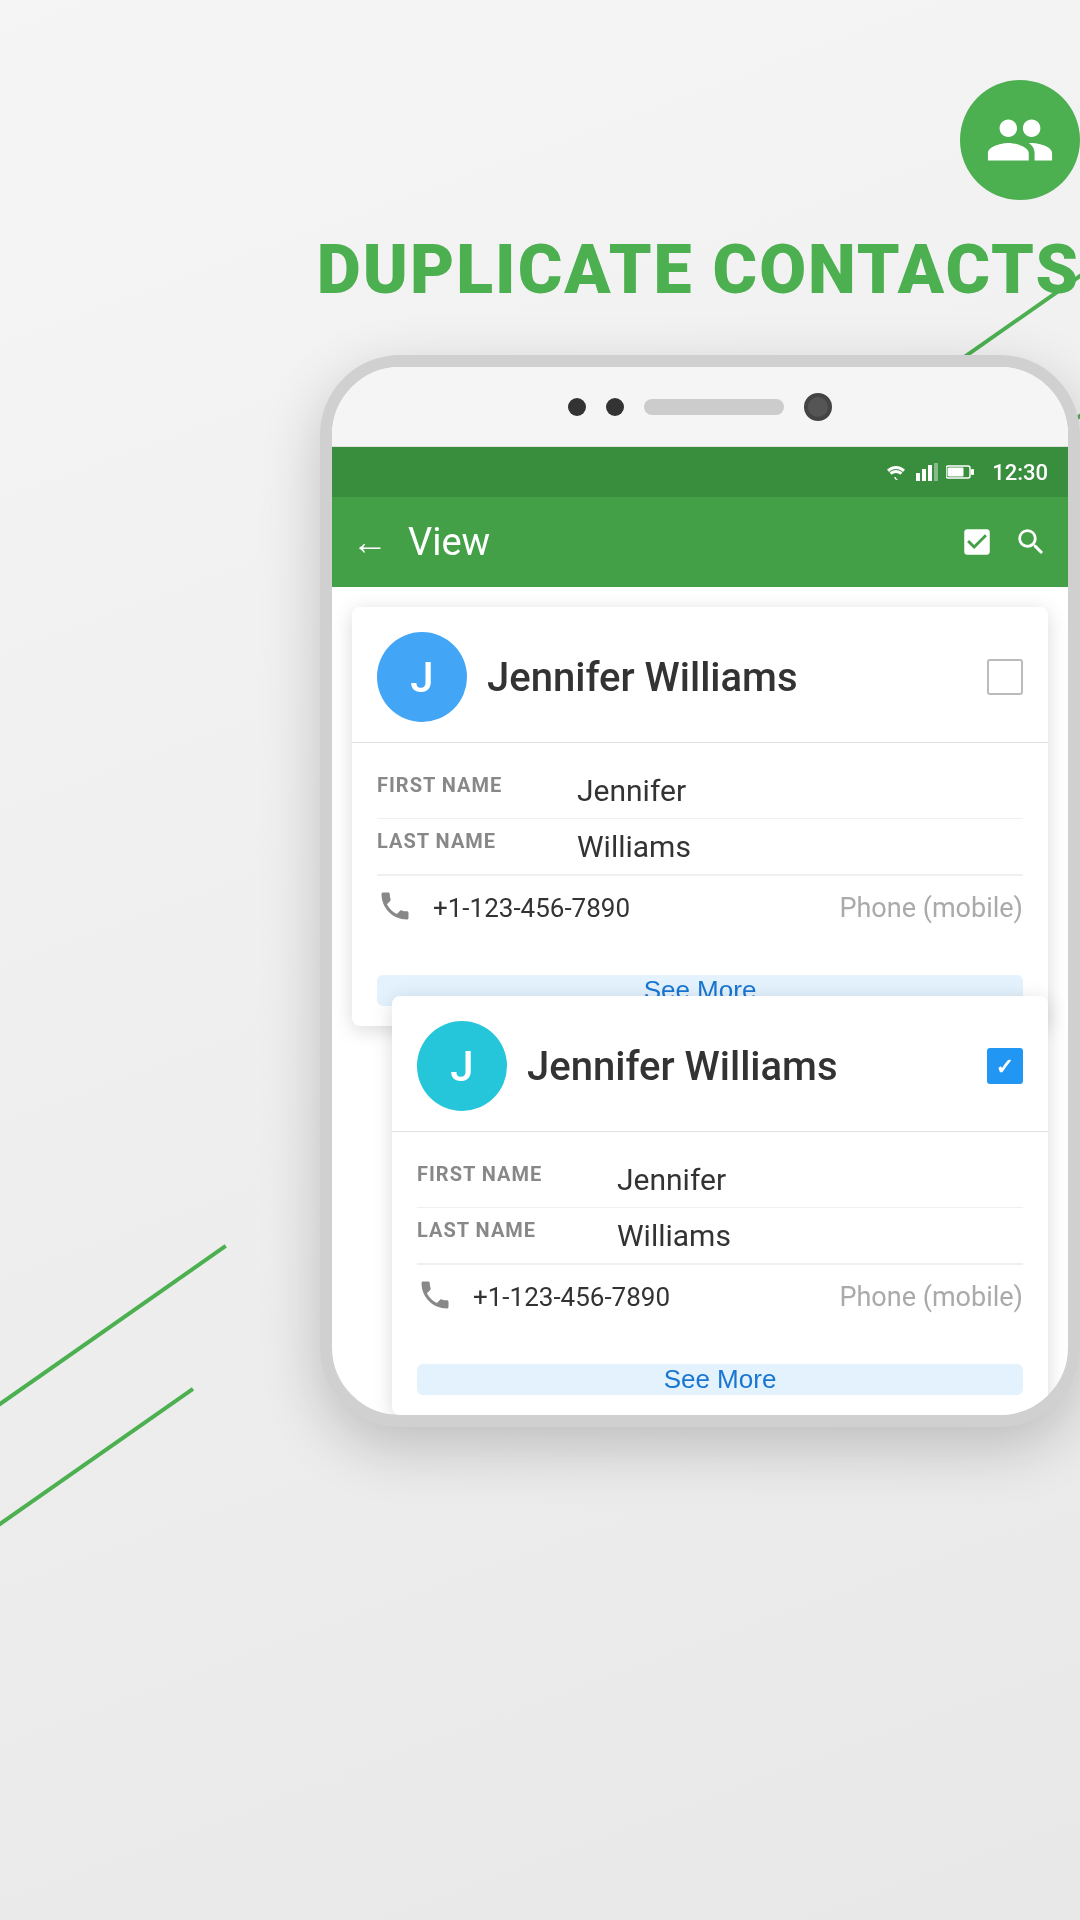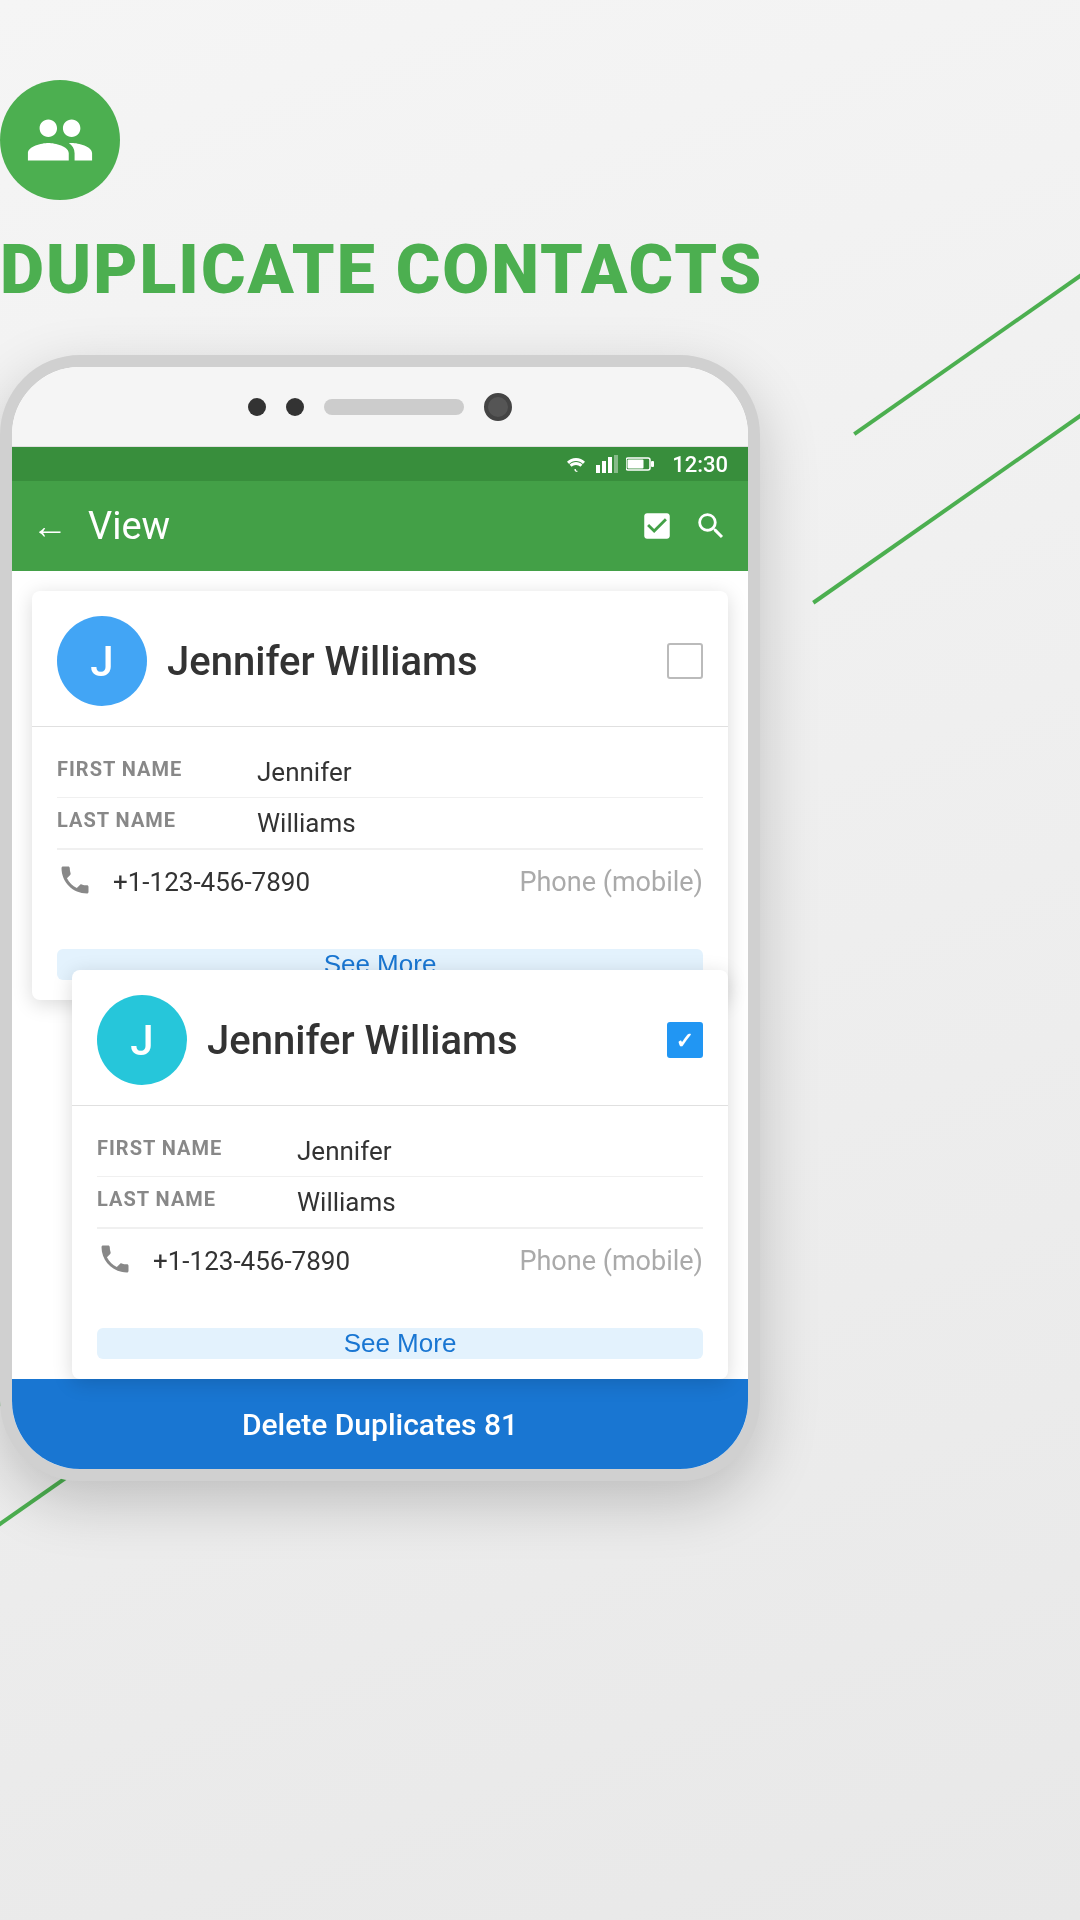--- a/index.html
+++ b/index.html
@@ -61,22 +61,23 @@
       background: #4caf50;
       transform: rotate(-35deg);
       transform-origin: left center;
     }
 
     .page-content {
       position: relative;
       z-index: 1;
       display: flex;
       flex-direction: column;
-      align-items: flex-start;
+      align-items: flex-end;
       padding-top: 80px;
+      margin-left: 44px;
     }
 
     .icon-circle {
       width: 120px;
       height: 120px;
       background: #4caf50;
       border-radius: 50%;
       display: flex;
       align-items: center;
       justify-content: center;
@@ -149,21 +150,21 @@
       width: 28px;
       height: 28px;
       background: #555;
       border-radius: 50%;
       border: 4px solid #444;
     }
 
     
     .status-bar {
       background: #388e3c;
-      height: 34px;
+      height: 50px;
       display: flex;
       align-items: center;
       justify-content: flex-end;
       padding: 0 20px;
       gap: 10px;
     }
 
     .status-icons {
       display: flex;
       align-items: center;
@@ -307,21 +308,21 @@
       font-size: 20px;
       color: #888;
       font-weight: 700;
       letter-spacing: 1px;
       text-transform: uppercase;
       width: 200px;
       flex-shrink: 0;
     }
 
     .detail-value {
-      font-size: 26px;
+      font-size: 30px;
       color: #333;
     }
 
     .phone-row {
       display: flex;
       align-items: center;
       padding: 12px 0;
       border-top: 1px solid #f0f0f0;
       gap: 20px;
     }
@@ -501,18 +502,15 @@
             <span class="phone-number">+1-123-456-7890</span>
             <span class="phone-type">Phone (mobile)</span>
           </div>
         </div>
 
         <button class="see-more-btn">See More</button>
       </div>
 
     </div>
 
-    <div class="delete-bar">
-      <span class="delete-bar-text">Delete Duplicates 81</span>
-    </div>
 
   </div>
 </div>
 
 </body></html>

